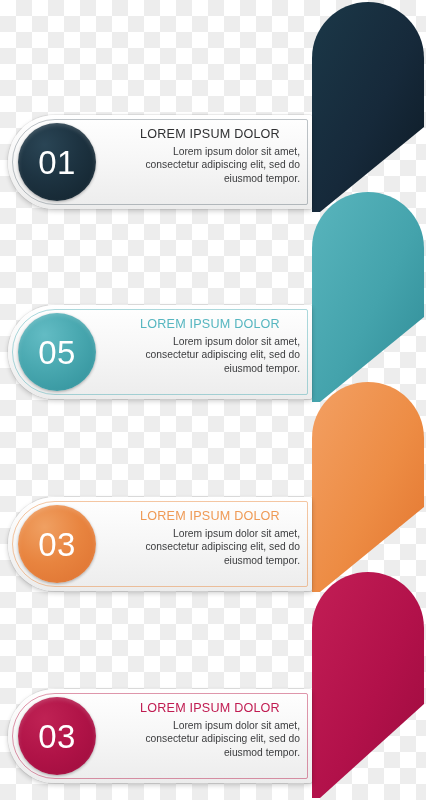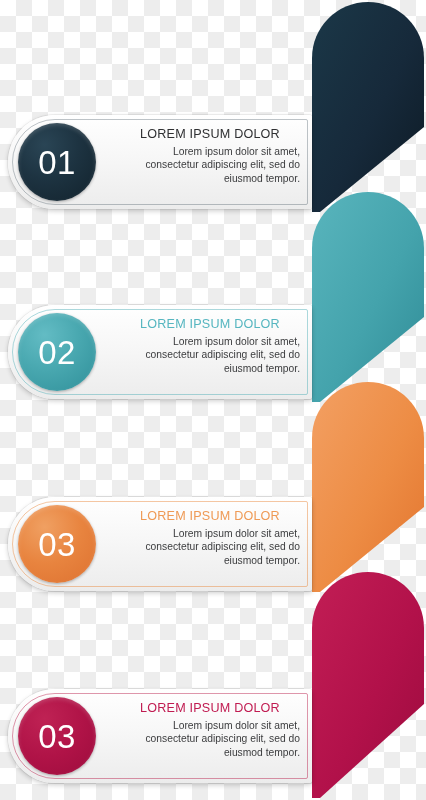--- a/index.html
+++ b/index.html
@@ -185,21 +185,21 @@
       <span>01</span>
     </div>
     <div class="texts">
       <p class="ttl r1">LOREM IPSUM DOLOR</p>
       <p class="body">Lorem ipsum dolor sit amet, consectetur adipiscing elit, sed do eiusmod tempor.</p>
     </div>
   </div>
 
   <div class="panel r2" style="top:305px;">
     <div class="badge r2">
-      <span>02</span>
+      <span>05</span>
     </div>
     <div class="texts">
       <p class="ttl r2">LOREM IPSUM DOLOR</p>
       <p class="body">Lorem ipsum dolor sit amet, consectetur adipiscing elit, sed do eiusmod tempor.</p>
     </div>
   </div>
 
   <div class="panel r3" style="top:497px;">
     <div class="badge r3">
       <span>03</span>

